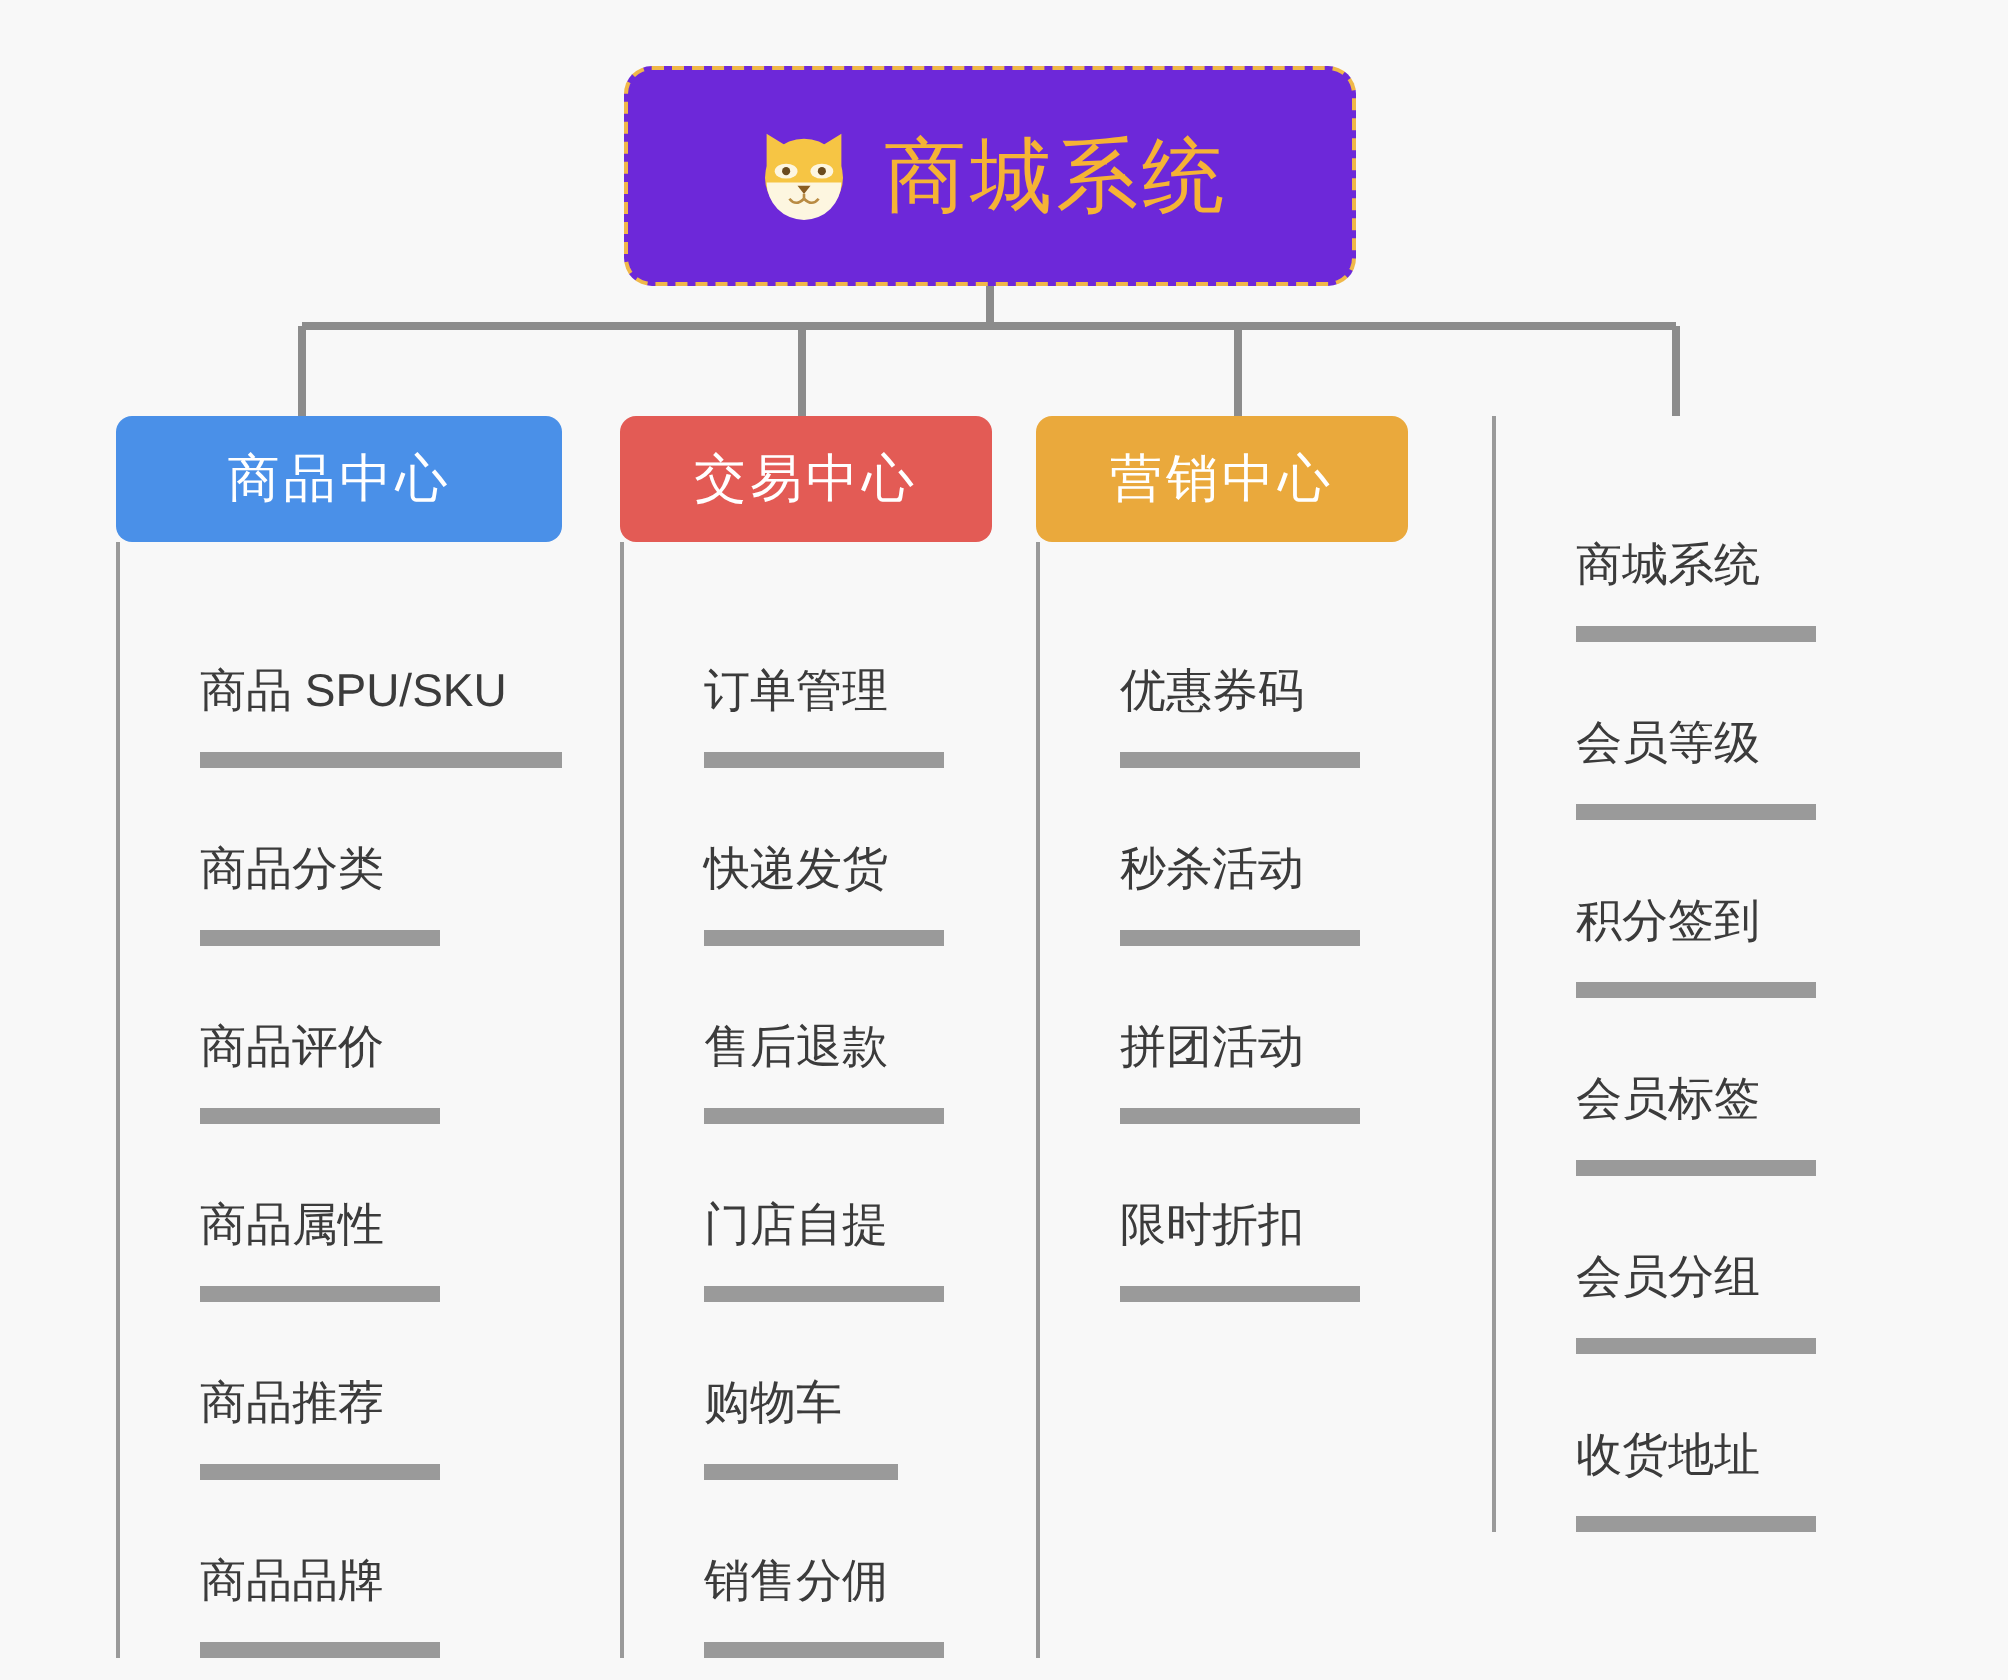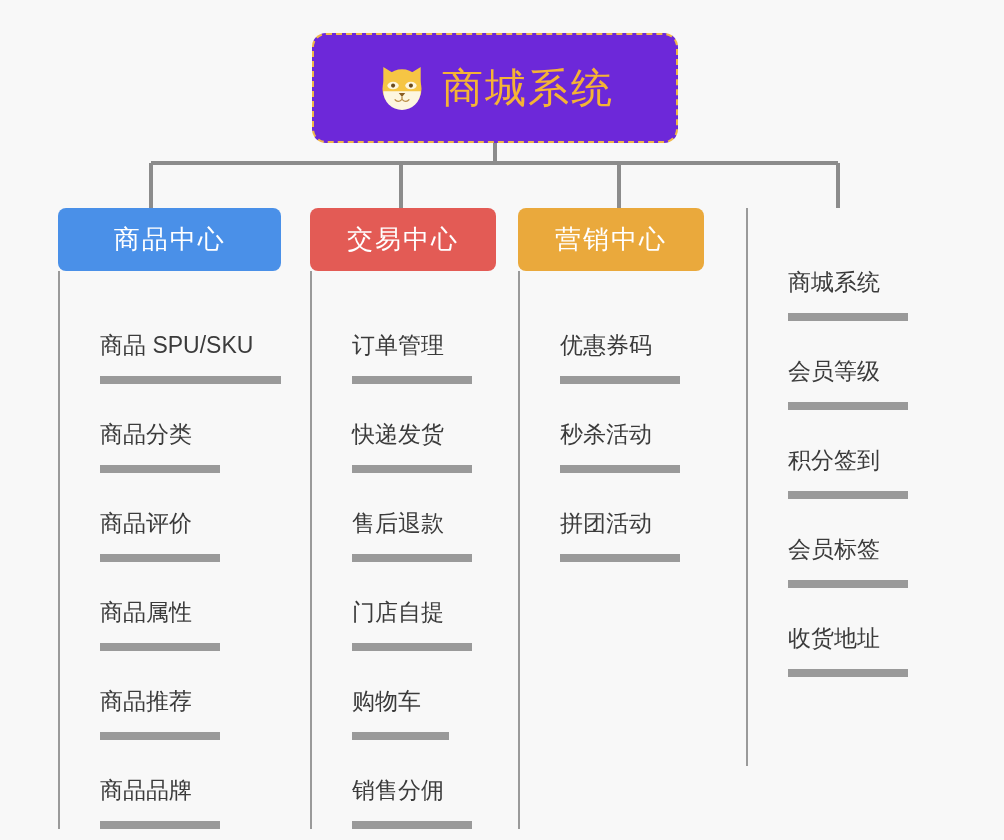--- a/index.html
+++ b/index.html
@@ -223,37 +223,43 @@
       <div class="spine" style="height: 558px; background: rgb(154, 154, 154);"></div>
       <div class="leaf-item">
           <span class="leaf-label" style="border-bottom-color: rgb(154, 154, 154);">优惠券码</span>
         </div>
       <div class="leaf-item">
           <span class="leaf-label" style="border-bottom-color: rgb(154, 154, 154);">秒杀活动</span>
         </div>
       <div class="leaf-item">
           <span class="leaf-label" style="border-bottom-color: rgb(154, 154, 154);">拼团活动</span>
         </div>
+      <div class="leaf-item">
+          <span class="leaf-label" style="border-bottom-color: rgb(154, 154, 154);">限时折扣</span>
+        </div>
     </div>
   </div>
 
   <div class="column col-3">
     <div class="leaf-list">
       <div class="spine" style="height: 558px; background: rgb(154, 154, 154);"></div>
       <div class="leaf-item">
           <span class="leaf-label" style="border-bottom-color: rgb(154, 154, 154);">商城系统</span>
         </div>
       <div class="leaf-item">
           <span class="leaf-label" style="border-bottom-color: rgb(154, 154, 154);">会员等级</span>
         </div>
       <div class="leaf-item">
           <span class="leaf-label" style="border-bottom-color: rgb(154, 154, 154);">积分签到</span>
         </div>
       <div class="leaf-item">
           <span class="leaf-label" style="border-bottom-color: rgb(154, 154, 154);">会员标签</span>
         </div>
       <div class="leaf-item">
+          <span class="leaf-label" style="border-bottom-color: rgb(154, 154, 154);">会员分组</span>
+        </div>
+      <div class="leaf-item">
           <span class="leaf-label" style="border-bottom-color: rgb(154, 154, 154);">收货地址</span>
         </div>
     </div>
   </div>
 
 </div>
 
 </body></html>

